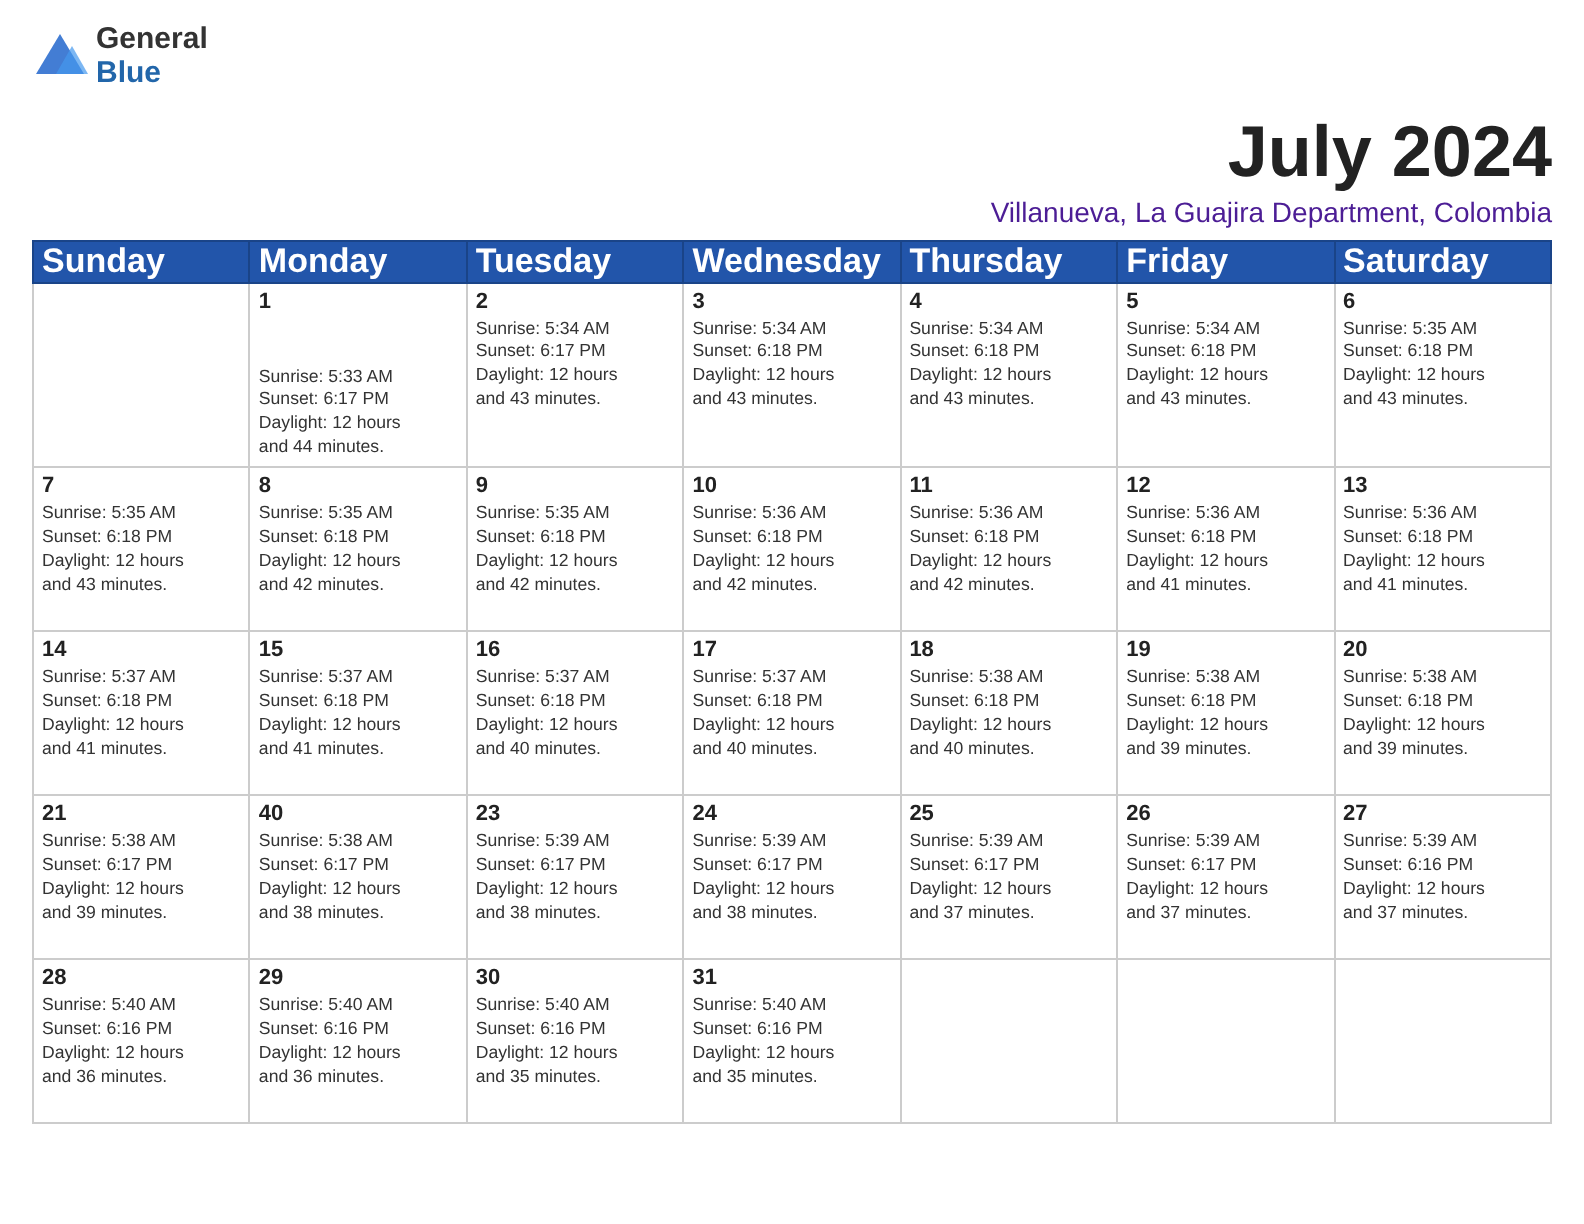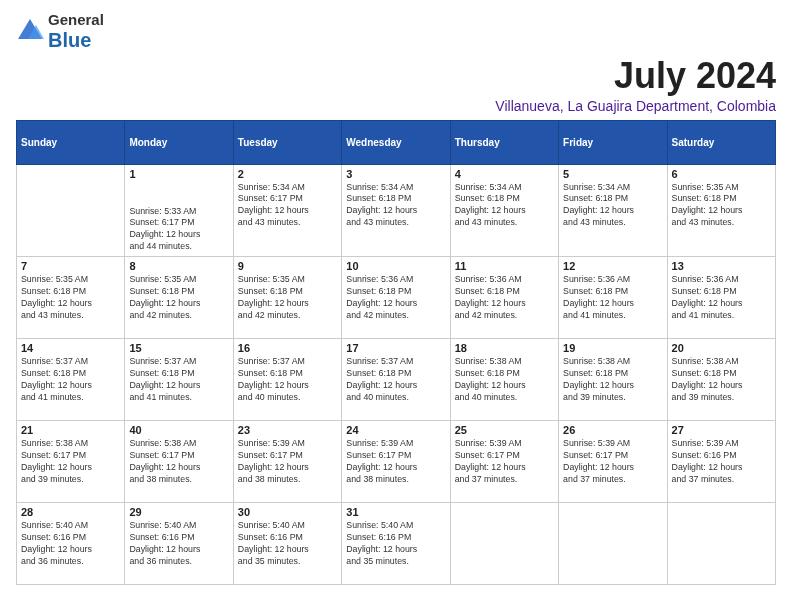--- a/index.html
+++ b/index.html
@@ -30,21 +30,21 @@
       display: flex;
       flex-direction: column;
       line-height: 1.1;
     }
     .logo-general {
       font-size: 15px;
       font-weight: bold;
       color: #333;
     }
     .logo-blue {
-      font-size: 20px;
+      font-size: 15px;
       font-weight: bold;
       color: #2266aa;
     }
     .logo-icon {
       width: 28px;
       height: 28px;
     }
     .title-block {
       text-align: right;
       margin-top: 44px;
@@ -61,23 +61,23 @@
       margin-top: 2px;
     }
     .calendar {
       width: 100%;
       border-collapse: collapse;
       table-layout: fixed;
     }
     .calendar th {
       background: #2255aa;
       color: #fff;
-      font-size: 10px;
-      font-weight: bold;
-      padding: 16px 4px;
+      font-size: 17px;
+      font-weight: bold;
+      padding: 0 4px;
       text-align: left;
       border: 1px solid #1a4488;
     }
     .calendar td {
       border: 1px solid #ccc;
       vertical-align: top;
       padding: 3px 4px;
       font-size: 9px;
       color: #333;
       height: 82px;

